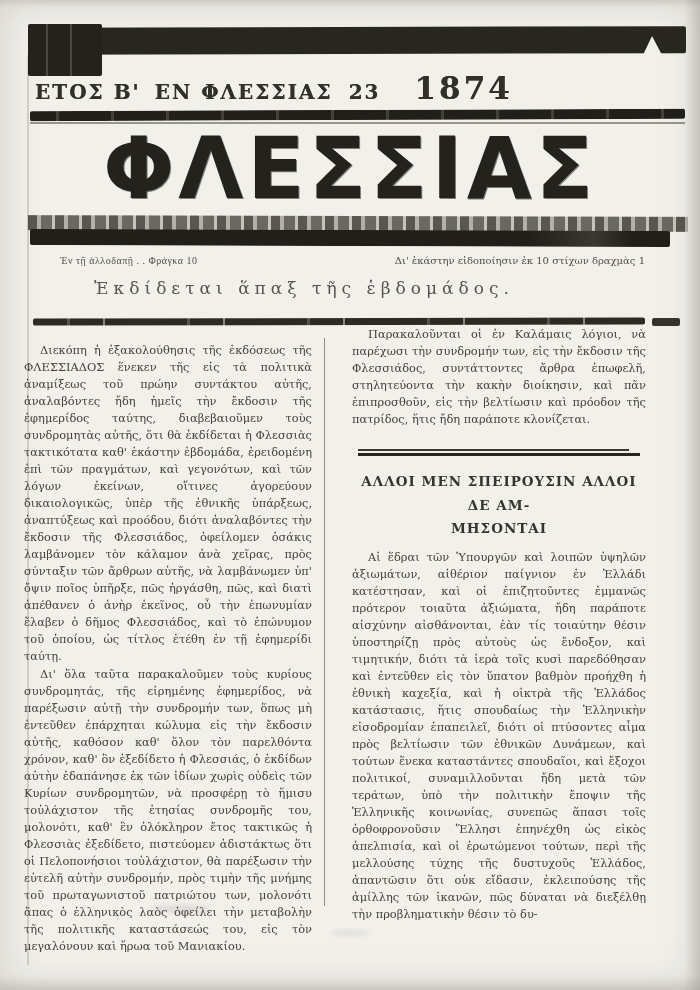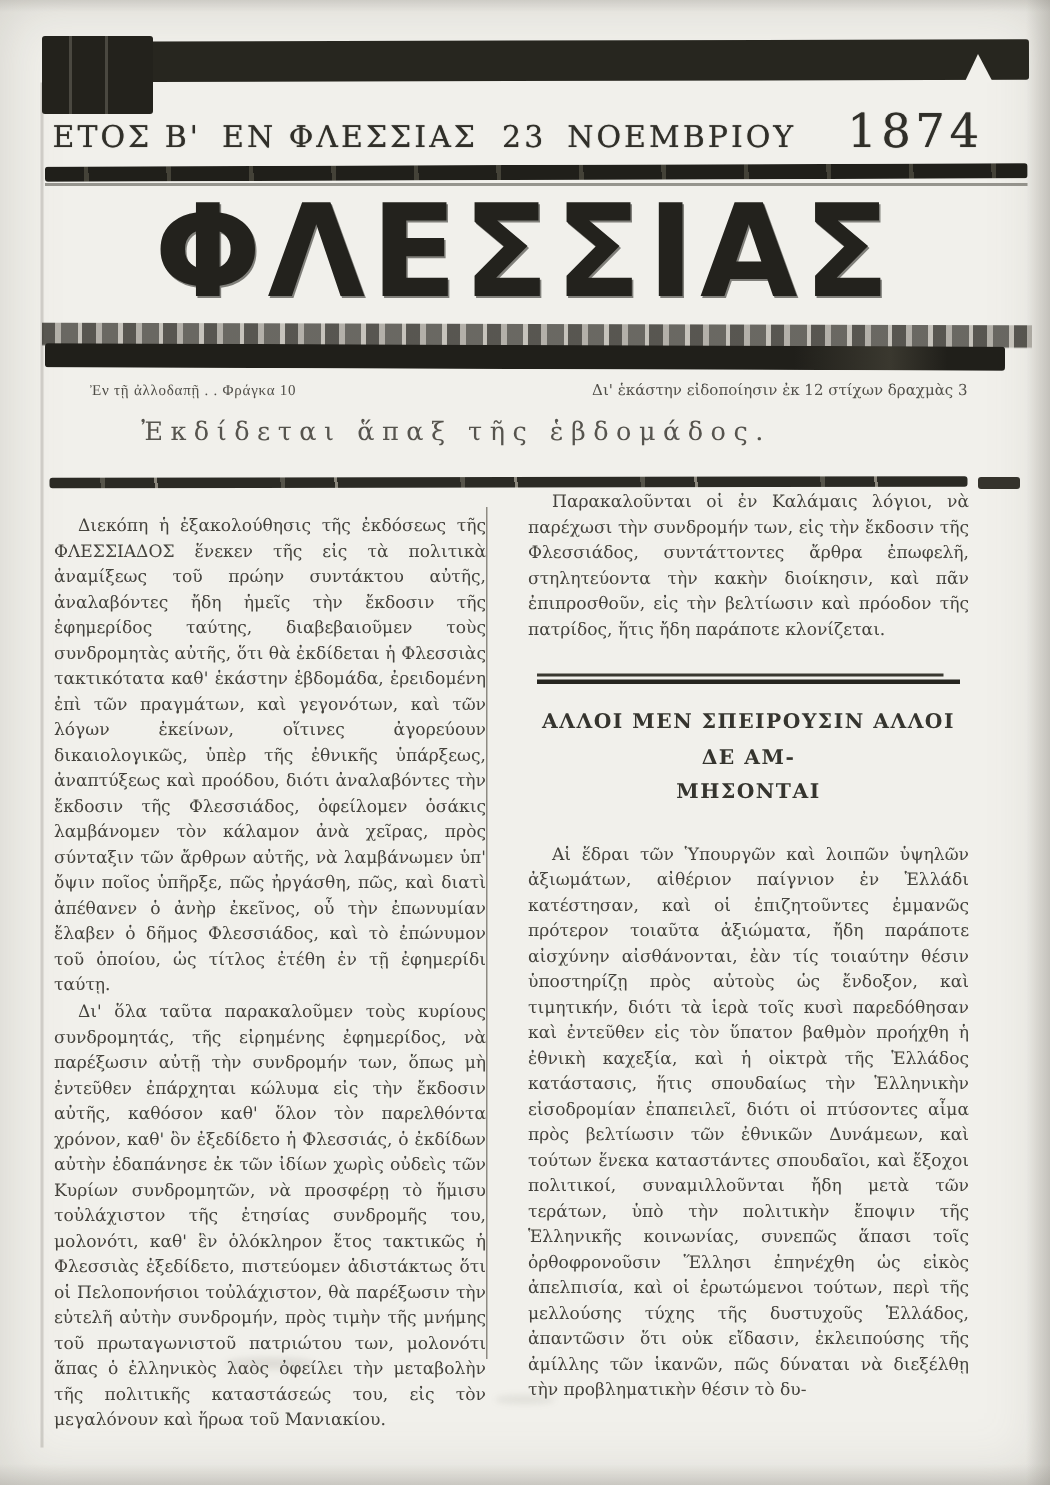--- a/index.html
+++ b/index.html
@@ -20,21 +20,21 @@
   .scan-edge-top{position:absolute;left:0;top:0;width:700px;height:8px;background:linear-gradient(180deg,rgba(120,116,108,.18),rgba(0,0,0,0));}
 
   
   .top-ink-bar{position:absolute;left:30px;top:27px;width:656px;height:27px;background:#27261f;transform:rotate(-.15deg);border-radius:2px;}
   .top-ink-block{position:absolute;left:28px;top:24px;width:74px;height:52px;background:#23221c;border-radius:2px;
     background-image:linear-gradient(90deg,#23221c 0 18px,#4a4840 18px 20px,#23221c 20px 42px,#4a4840 42px 44px,#23221c 44px);}
   .page-curl{position:absolute;left:643px;top:36px;width:0;height:0;border-left:9px solid transparent;border-right:10px solid transparent;border-bottom:19px solid #f1f0eb;}
 
   
   .masthead-line{position:absolute;left:35px;top:70px;width:610px;display:flex;align-items:baseline;gap:14px;
-    font-weight:normal;color:#302f29;white-space:nowrap;text-shadow:0 0 .6px rgba(40,38,32,.7);}
+    font-weight:bold;color:#302f29;white-space:nowrap;text-shadow:0 0 .6px rgba(40,38,32,.7);}
   .masthead-line .seg{font-size:20px;letter-spacing:2px;}
   .masthead-line .seg-gap{margin-left:2px;}
   .masthead-line .year{font-size:31px;letter-spacing:3px;margin-left:20px;}
 
   .masthead-rule{position:absolute;left:30px;top:110px;width:655px;height:10px;background:#201f1a;transform:rotate(-.2deg);
     background-image:repeating-linear-gradient(90deg,#201f1a 0 26px,#444238 26px 29px,#201f1a 29px 55px);border-radius:2px;}
   .masthead-rule-shadow{position:absolute;left:30px;top:122px;width:655px;height:2px;background:rgba(60,58,50,.5);}
 
   .paper-title{position:absolute;left:0;top:124px;width:700px;text-align:center;
     font-family:"DejaVu Sans", sans-serif;font-weight:bold;font-size:84px;line-height:1.05;
@@ -52,31 +52,31 @@
   .frequency-line{position:absolute;left:0;top:278px;width:608px;text-align:center;
     font-size:17px;letter-spacing:5px;color:#56544e;}
 
   .section-rule{position:absolute;left:33px;top:318px;width:612px;height:7px;
     background:repeating-linear-gradient(90deg,#2b2a24 0 34px,#56544a 34px 37px,#2b2a24 37px 70px,#8b877c 70px 72px,#2b2a24 72px 120px);
     border-radius:2px;transform:rotate(-.1deg);}
   .section-rule-end{position:absolute;left:652px;top:318px;width:28px;height:8px;background:#35332c;border-radius:2px;}
 
   
   .column-divider{position:absolute;left:324px;top:338px;width:1px;height:568px;background:#8e8a82;}
-  .col-left{position:absolute;left:36px;top:342px;width:288px;}
+  .col-left{position:absolute;left:24px;top:342px;width:288px;}
   .col-right{position:absolute;left:352px;top:326px;width:294px;}
   .col p{margin:0;text-indent:16px;text-align:justify;font-size:11.4px;line-height:17px;color:#44423c;}
   .col p + p{margin-top:1px;}
 
   .double-rule{margin:21px auto 14px;width:282px;}
   .double-rule .r1{height:2px;background:#3a3830;margin-bottom:2px;width:96%;}
   .double-rule .r2{height:3px;background:#26251f;}
 
   .article-heading{text-align:center;font-weight:bold;font-size:13.5px;line-height:1.75;
-    letter-spacing:1px;color:#35342e;margin:0 0 20px;}
+    letter-spacing:1px;color:#35342e;margin:0 0 8px;}
 
   .smudge1{position:absolute;left:150px;top:905px;width:60px;height:8px;background:rgba(90,86,78,.12);border-radius:50%;filter:blur(2px);}
   .smudge2{position:absolute;left:330px;top:930px;width:40px;height:6px;background:rgba(90,86,78,.10);border-radius:50%;filter:blur(2px);}
 </style>
 </head>
 <body>
 
 <div class="page">
 
   <div class="scan-edge-left"></div>
@@ -85,36 +85,35 @@
   <div class="scan-edge-top"></div>
 
   <div class="top-ink-bar"></div>
   <div class="top-ink-block"></div>
   <div class="page-curl"></div>
 
   <div class="masthead-line">
     <span class="seg">ΕΤΟΣ Β'</span>
     <span class="seg">ΕΝ ΦΛΕΣΣΙΑΣ</span>
     <span class="seg seg-gap">23</span>
-    <span class="seg">ΝΟΕΜΒΡΙΟΥ</span>
     <span class="year">1874</span>
 
   </div>
 
   <div class="masthead-rule"></div>
   <div class="masthead-rule-shadow"></div>
 
   <div class="paper-title">ΦΛΕΣΣΙΑΣ</div>
 
   <div class="title-band-fuzzy"></div>
   <div class="title-band-solid"></div>
 
   <div class="info-line">
     <span class="left-part">Ἐν τῇ ἀλλοδαπῇ  .    .  Φράγκα 10</span>
-    <span class="right-part">Δι' ἑκάστην εἰδοποίησιν ἐκ 12 στίχων δραχμὰς 3</span>
+    <span class="right-part">Δι' ἑκάστην εἰδοποίησιν ἐκ 10 στίχων δραχμὰς 1</span>
   </div>
 
   <div class="frequency-line">Ἐκδίδεται ἅπαξ τῆς ἑβδομάδος.</div>
 
   <div class="section-rule"></div>
   <div class="section-rule-end"></div>
 
   <div class="column-divider"></div>
 
   <div class="col col-left">

